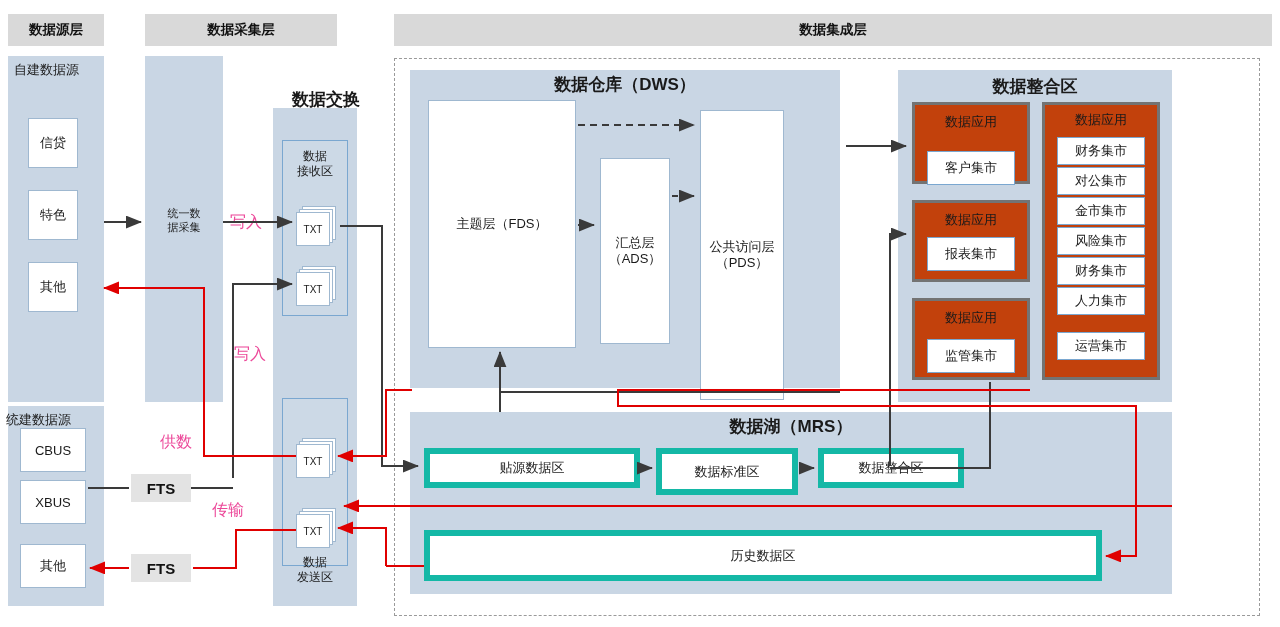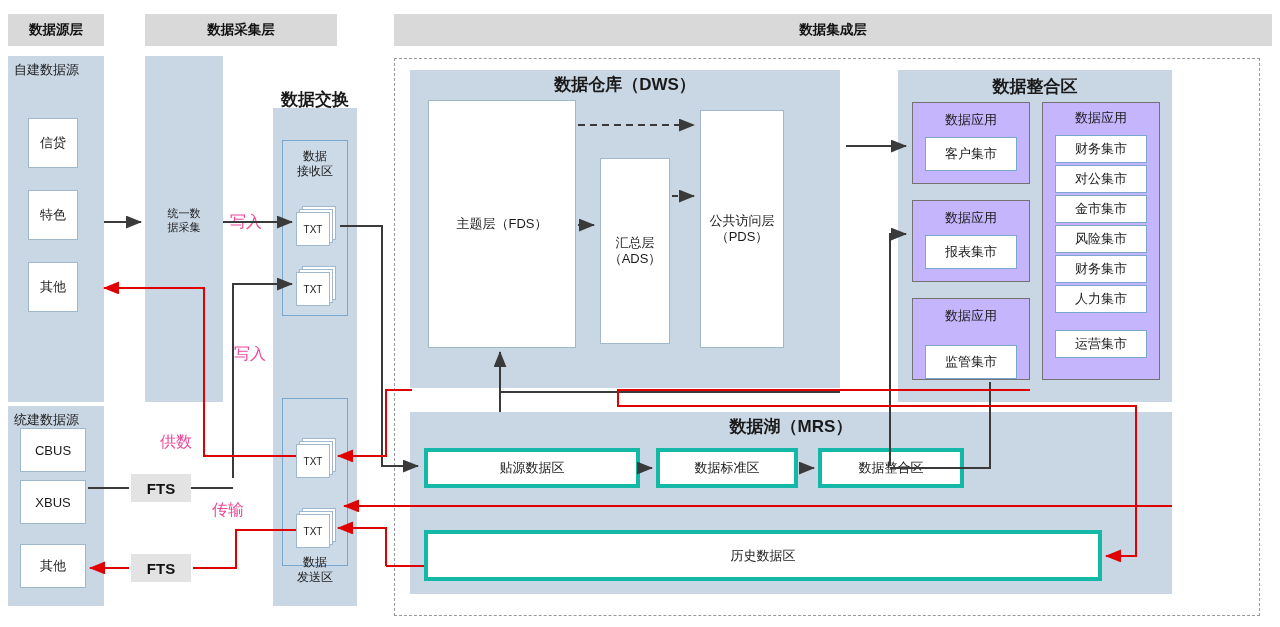--- a/index.html
+++ b/index.html
@@ -19,24 +19,24 @@
     font-weight:bold;font-size:13.5px;color:#111;
   }
   .panel{background:#c9d6e4;}
   .panel-lite{background:#ccd9e6;}
   .lbl{display:flex;align-items:center;justify-content:center;text-align:center;line-height:1.25;}
   .box-white{background:#ffffff;border:1px solid #9fb8d0;}
   .box-src{background:#ffffff;border:1px solid #9fb8d0;display:flex;align-items:center;justify-content:center;font-size:13px;}
   .box-grey{background:#e3e3e3;display:flex;align-items:center;justify-content:center;font-size:15px;font-weight:bold;color:#111;}
   .sec-title{display:flex;align-items:center;justify-content:center;font-size:17px;font-weight:bold;}
   .dashed-frame{border:1px dashed #9a9a9a;background:transparent;}
-  .mart-group{background:#c4b5fd;border:1px solid #737373;}
+  .mart-group{background:#c2410c;border:3px solid #737373;}
   .mart-inner{background:#ffffff;border:1.5px solid #7aa7d0;display:flex;align-items:center;justify-content:center;font-size:13px;}
   .mart-title{display:flex;align-items:center;justify-content:center;font-size:13px;}
-  .lake-box{background:#ffffff;border:4px solid #14b8a6;display:flex;align-items:center;justify-content:center;font-size:13px;}
+  .lake-box{background:#ffffff;border:6px solid #14b8a6;display:flex;align-items:center;justify-content:center;font-size:13px;}
   .redlabel{position:absolute;color:#ec4899;font-size:16px;text-align:center;}
   svg.overlay{position:absolute;left:0;top:0;width:1280px;height:627px;pointer-events:none;}
 </style>
 </head>
 <body>
 
 <div class="abs hdr" style="left:8px;top:14px;width:96px;height:32px;">
   <span>数据源层</span>
 </div>
 <div class="abs hdr" style="left:145px;top:14px;width:192px;height:32px;">
@@ -54,41 +54,41 @@
   <span>信贷</span>
 </div>
 <div class="abs box-src" style="left:28px;top:190px;width:50px;height:50px;">
   <span>特色</span>
 </div>
 <div class="abs box-src" style="left:28px;top:262px;width:50px;height:50px;">
   <span>其他</span>
 </div>
 
 <div class="abs panel" style="left:8px;top:406px;width:96px;height:200px;"></div>
-<div class="abs" style="left:14px;top:410px;width:86px;height:20px;font-size:13px;line-height:20px;">
+<div class="abs" style="left:6px;top:410px;width:86px;height:20px;font-size:13px;line-height:20px;">
   <span>统建数据源</span>
 </div>
 <div class="abs box-src" style="left:20px;top:428px;width:66px;height:44px;">
   <span>CBUS</span>
 </div>
 <div class="abs box-src" style="left:20px;top:480px;width:66px;height:44px;">
   <span>XBUS</span>
 </div>
 <div class="abs box-src" style="left:20px;top:544px;width:66px;height:44px;">
   <span>其他</span>
 </div>
 
 <div class="abs panel" style="left:145px;top:56px;width:78px;height:346px;"></div>
 <div class="abs lbl" style="left:151px;top:188px;width:66px;height:66px;background:#c9d6e4;font-size:11px;white-space:pre-line;">
   <span>统一数
 据采集</span>
 </div>
 
 <div class="abs panel" style="left:273px;top:108px;width:84px;height:498px;"></div>
-<div class="abs sec-title" style="left:270px;top:88px;width:90px;height:22px;">
+<div class="abs sec-title" style="left:270px;top:88px;width:90px;height:22px;justify-content:flex-end;">
   <span>数据交换</span>
 </div>
 
 <div class="abs panel-lite" style="left:282px;top:140px;width:66px;height:176px;border:1px solid #7aa7d0;"></div>
 <div class="abs lbl" style="left:282px;top:146px;width:66px;height:36px;font-size:12px;white-space:pre-line;">
   <span>数据
 接收区</span>
 </div>
 
 <div class="abs panel-lite" style="left:282px;top:398px;width:66px;height:168px;border:1px solid #7aa7d0;"></div>
@@ -139,53 +139,53 @@
 <div class="abs sec-title" style="left:410px;top:72px;width:430px;height:24px;">
   <span>数据仓库（DWS）</span>
 </div>
 <div class="abs box-white lbl" style="left:428px;top:100px;width:148px;height:248px;font-size:13px;">
   <span>主题层（FDS）</span>
 </div>
 <div class="abs box-white lbl" style="left:600px;top:158px;width:70px;height:186px;font-size:13px;white-space:pre-line;">
   <span>汇总层
 （ADS）</span>
 </div>
-<div class="abs box-white lbl" style="left:700px;top:110px;width:84px;height:238px;font-size:13px;white-space:pre-line;">
+<div class="abs box-white lbl" style="left:700px;top:110px;width:84px;height:290px;font-size:13px;white-space:pre-line;">
   <span>公共访问层
 （PDS）</span>
 </div>
 
 <div class="abs panel" style="left:898px;top:70px;width:274px;height:332px;"></div>
 <div class="abs sec-title" style="left:898px;top:74px;width:274px;height:24px;">
   <span>数据整合区</span>
 </div>
 
 <div class="abs mart-group" style="left:912px;top:102px;width:118px;height:82px;">
   <div class="mart-title" style="height:34px;">
     <span>数据应用</span>
   </div>
-  <div class="mart-inner" style="margin:0 12px;height:32px;text-align:right;">
+  <div class="mart-inner" style="margin:12px 12px;height:32px;text-align:right;">
     <span>客户集市</span>
   </div>
 </div>
 
 <div class="abs mart-group" style="left:912px;top:200px;width:118px;height:82px;">
   <div class="mart-title" style="height:34px;">
     <span>数据应用</span>
   </div>
   <div class="mart-inner" style="margin:0 12px;height:32px;">
     <span>报表集市</span>
   </div>
 </div>
 
 <div class="abs mart-group" style="left:912px;top:298px;width:118px;height:82px;">
   <div class="mart-title" style="height:34px;">
     <span>数据应用</span>
   </div>
-  <div class="mart-inner" style="margin:12px 12px;height:32px;">
+  <div class="mart-inner" style="margin:4px 12px;height:32px;">
     <span>监管集市</span>
   </div>
 </div>
 
 <div class="abs mart-group" style="left:1042px;top:102px;width:118px;height:278px;">
   <div class="mart-title" style="height:30px;">
     <span>数据应用</span>
   </div>
   <div class="mart-inner" style="margin:2px 12px;height:26px;">
     <span>财务集市</span>
@@ -210,21 +210,21 @@
   </div>
 </div>
 
 <div class="abs panel" style="left:410px;top:412px;width:762px;height:182px;"></div>
 <div class="abs sec-title" style="left:410px;top:414px;width:762px;height:24px;">
   <span>数据湖（MRS）</span>
 </div>
 <div class="abs lake-box" style="left:424px;top:448px;width:216px;height:40px;">
   <span>贴源数据区</span>
 </div>
-<div class="abs lake-box" style="left:656px;top:448px;width:142px;height:40px;">
+<div class="abs lake-box" style="left:656px;top:448px;width:142px;height:47px;">
   <span>数据标准区</span>
 </div>
 <div class="abs lake-box" style="left:818px;top:448px;width:146px;height:40px;">
   <span>数据整合区</span>
 </div>
 <div class="abs lake-box" style="left:424px;top:530px;width:678px;height:51px;">
   <span>历史数据区</span>
 </div>
 
 <span class="redlabel" style="left:230px;top:212px;">

